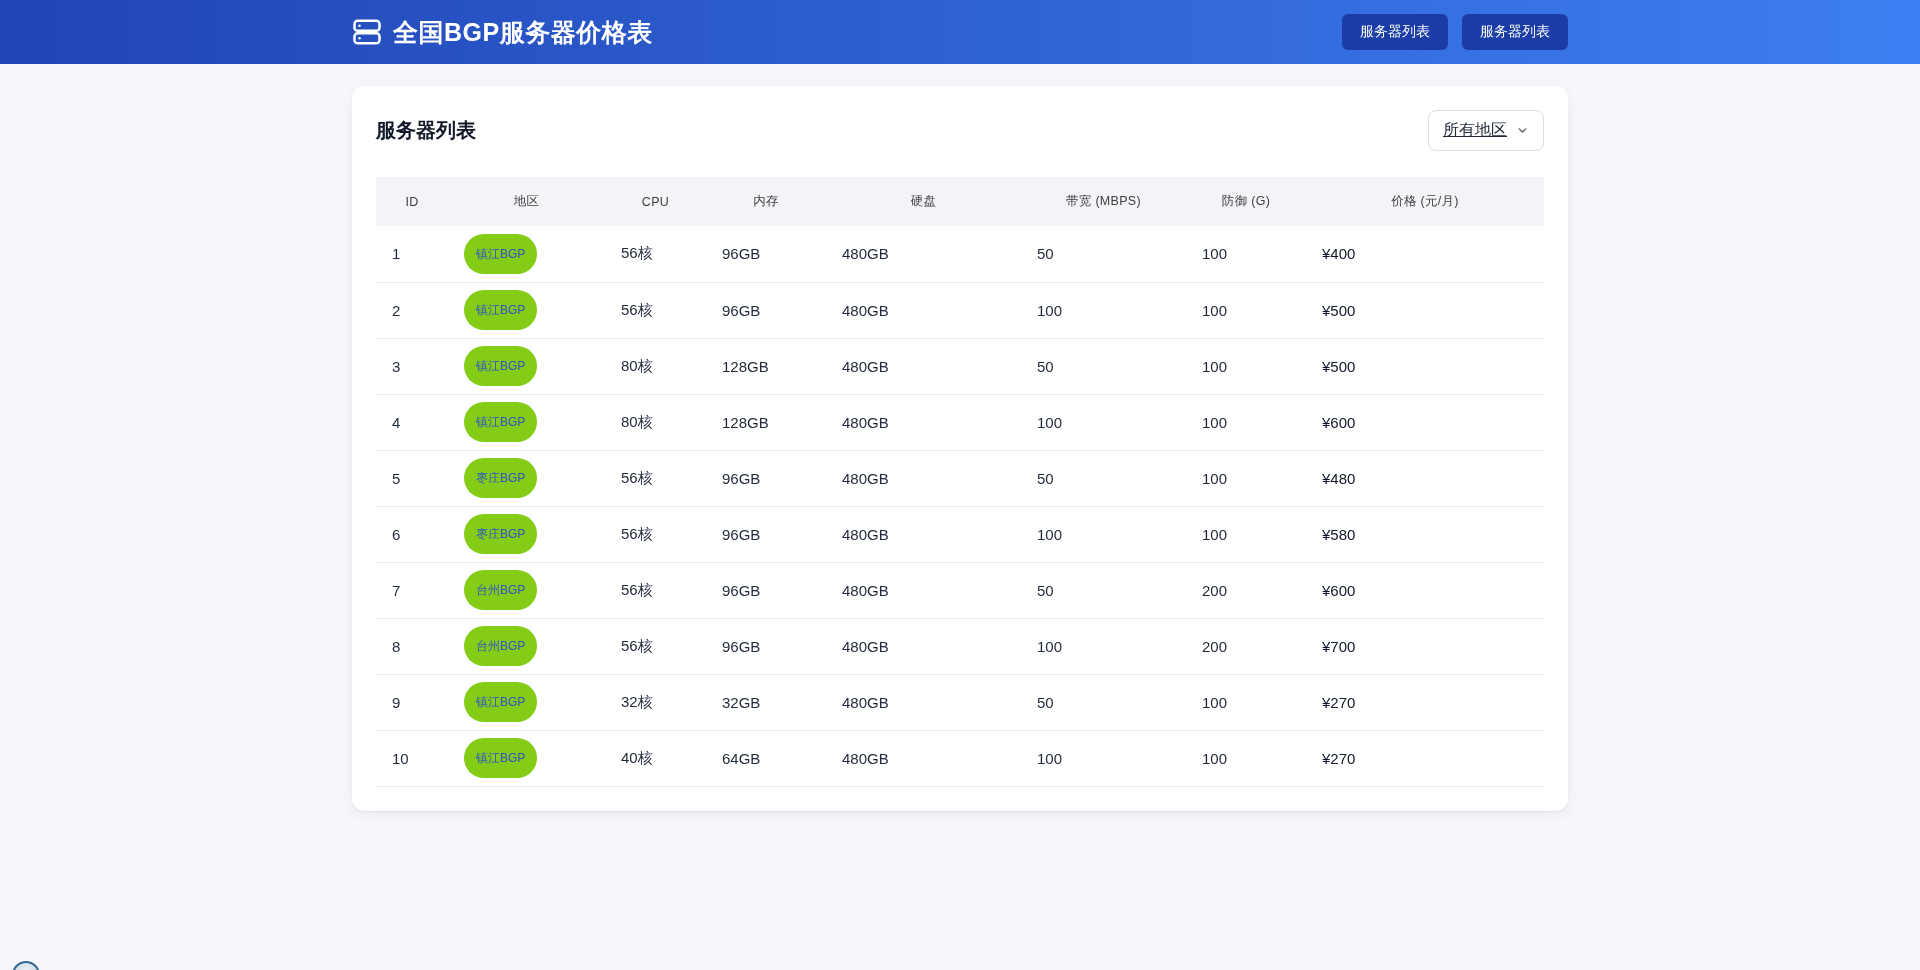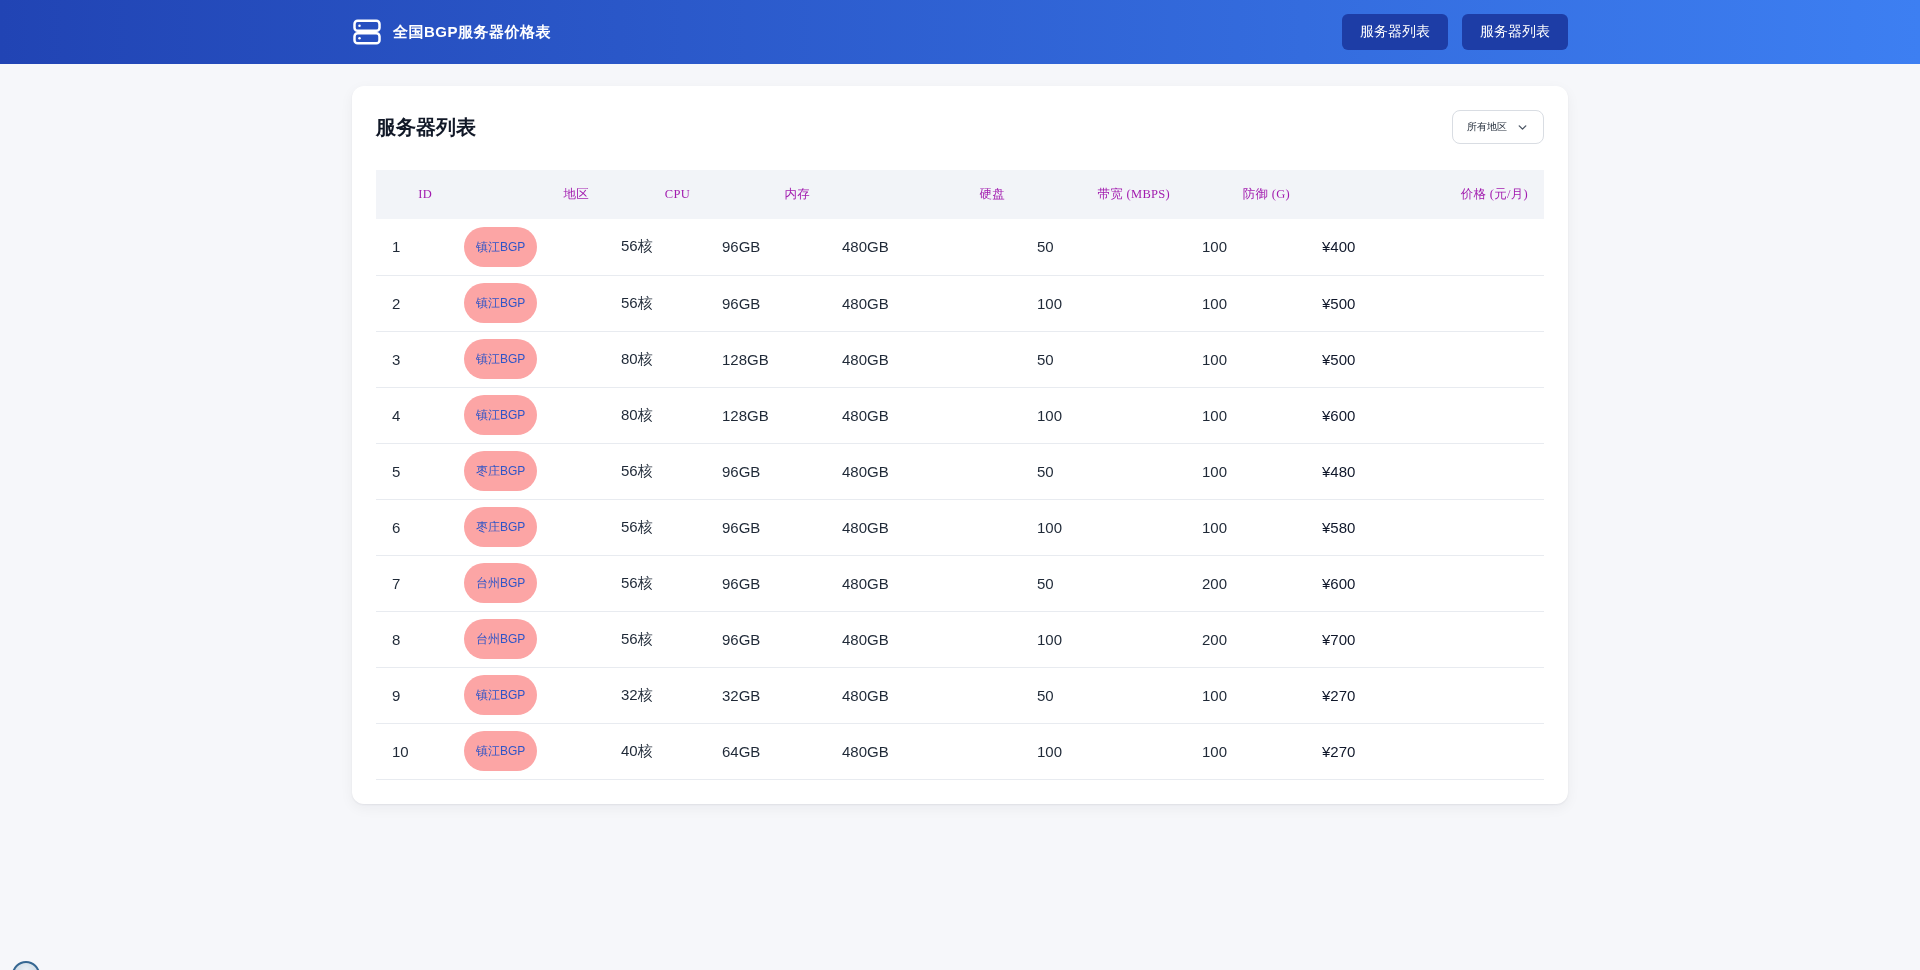--- a/index.html
+++ b/index.html
@@ -16,21 +16,21 @@
     height: 64px;
     background: linear-gradient(to right, #2144b4, #3d7ff2);
   }
   .app-header .container {
     height: 100%;
     display: flex; align-items: center; justify-content: space-between;
   }
   .brand { display: flex; align-items: center; gap: 11px; }
   .brand .logo-wrap { display: flex; align-items: center; }
   .brand h1 {
-    color: #ffffff; font-size: 15px; font-weight: 700; letter-spacing: 0.5px;
+    color: #ffffff; font-size: 25px; font-weight: 700; letter-spacing: 0.5px;
   }
   .nav { display: flex; gap: 14px; }
   .nav-btn {
     background: #1d3da6; color: #ffffff;
     border: none; border-radius: 6px;
     font-size: 14px; font-weight: 500;
     padding: 9px 18px; cursor: pointer;
     font-family: inherit;
   }
 
@@ -45,46 +45,45 @@
   .card-head {
     display: flex; align-items: center; justify-content: space-between;
     margin-bottom: 26px;
   }
   .card-title { font-size: 20px; font-weight: 700; color: #111827; }
   .region-select {
     display: inline-flex; align-items: center; gap: 9px;
     background: #ffffff;
     border: 1px solid #d9dde3; border-radius: 8px;
     padding: 9px 14px;
-    font-size: 10px; color: #1f2937;
-    cursor: pointer; font-family: inherit;
+    font-size: 16px; color: #1f2937;
+    cursor: pointer; font-family: inherit; text-decoration: underline;
   }
   .region-select svg { display: block; }
 
   
   table { width: 100%; border-collapse: collapse; table-layout: fixed; }
   thead tr { background: #f2f4f8; }
   th {
-    text-align: right;
-    font-size: 12.5px; font-weight: 500; color: #a21caf;
+    text-align: center;
+    font-size: 12.5px; font-weight: 500; color: #404040;
     padding: 16px 16px; letter-spacing: 0.3px;
     white-space: nowrap;
-    font-family: Liberation Serif, serif;
   }
   td {
     height: 56px;
     padding: 0 16px;
     border-bottom: 1px solid #e8ebf0;
     font-size: 15px; color: #1f2937;
     white-space: nowrap;
   }
   td.c-price { font-weight: 400; color: #0f172a; }
   .badge {
     display: inline-block;
-    background: #fca5a5; color: #2f55c7;
+    background: #84cc16; color: #2f55c7;
     font-size: 12px; line-height: 1;
     padding: 14px 12px; border-radius: 999px;
   }
 
   
   .float-widget {
     position: fixed; left: 12px; top: 961px;
     width: 28px; height: 28px; border-radius: 50%;
     border: 2px solid #356791;
     background: radial-gradient(circle at 50% 30%, #eaf0f5, #b9cbd9);

